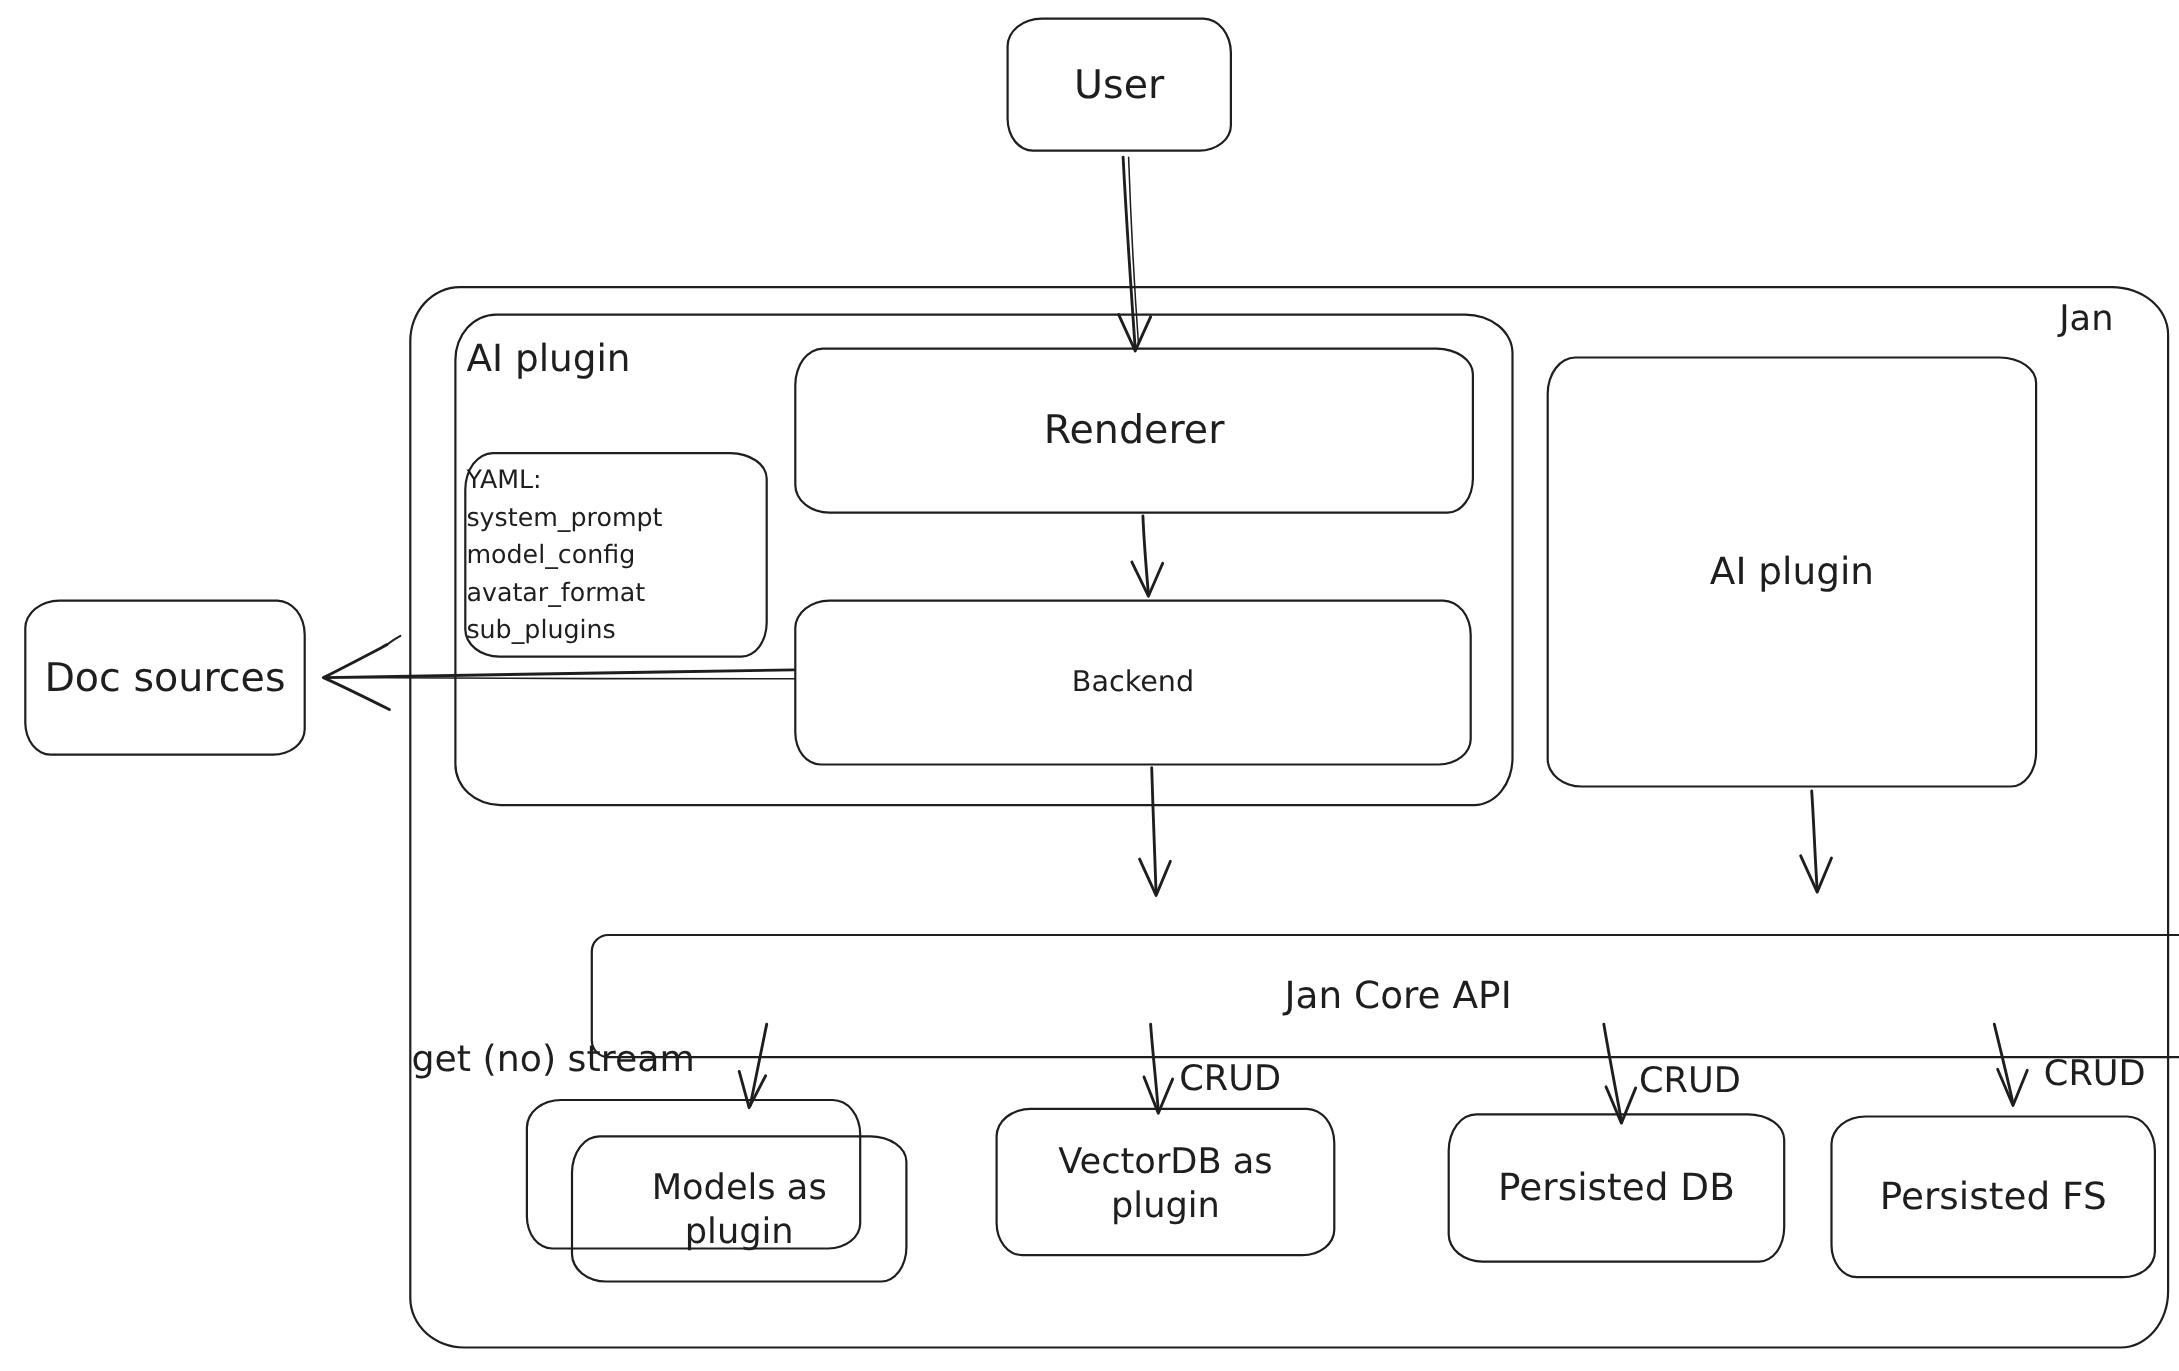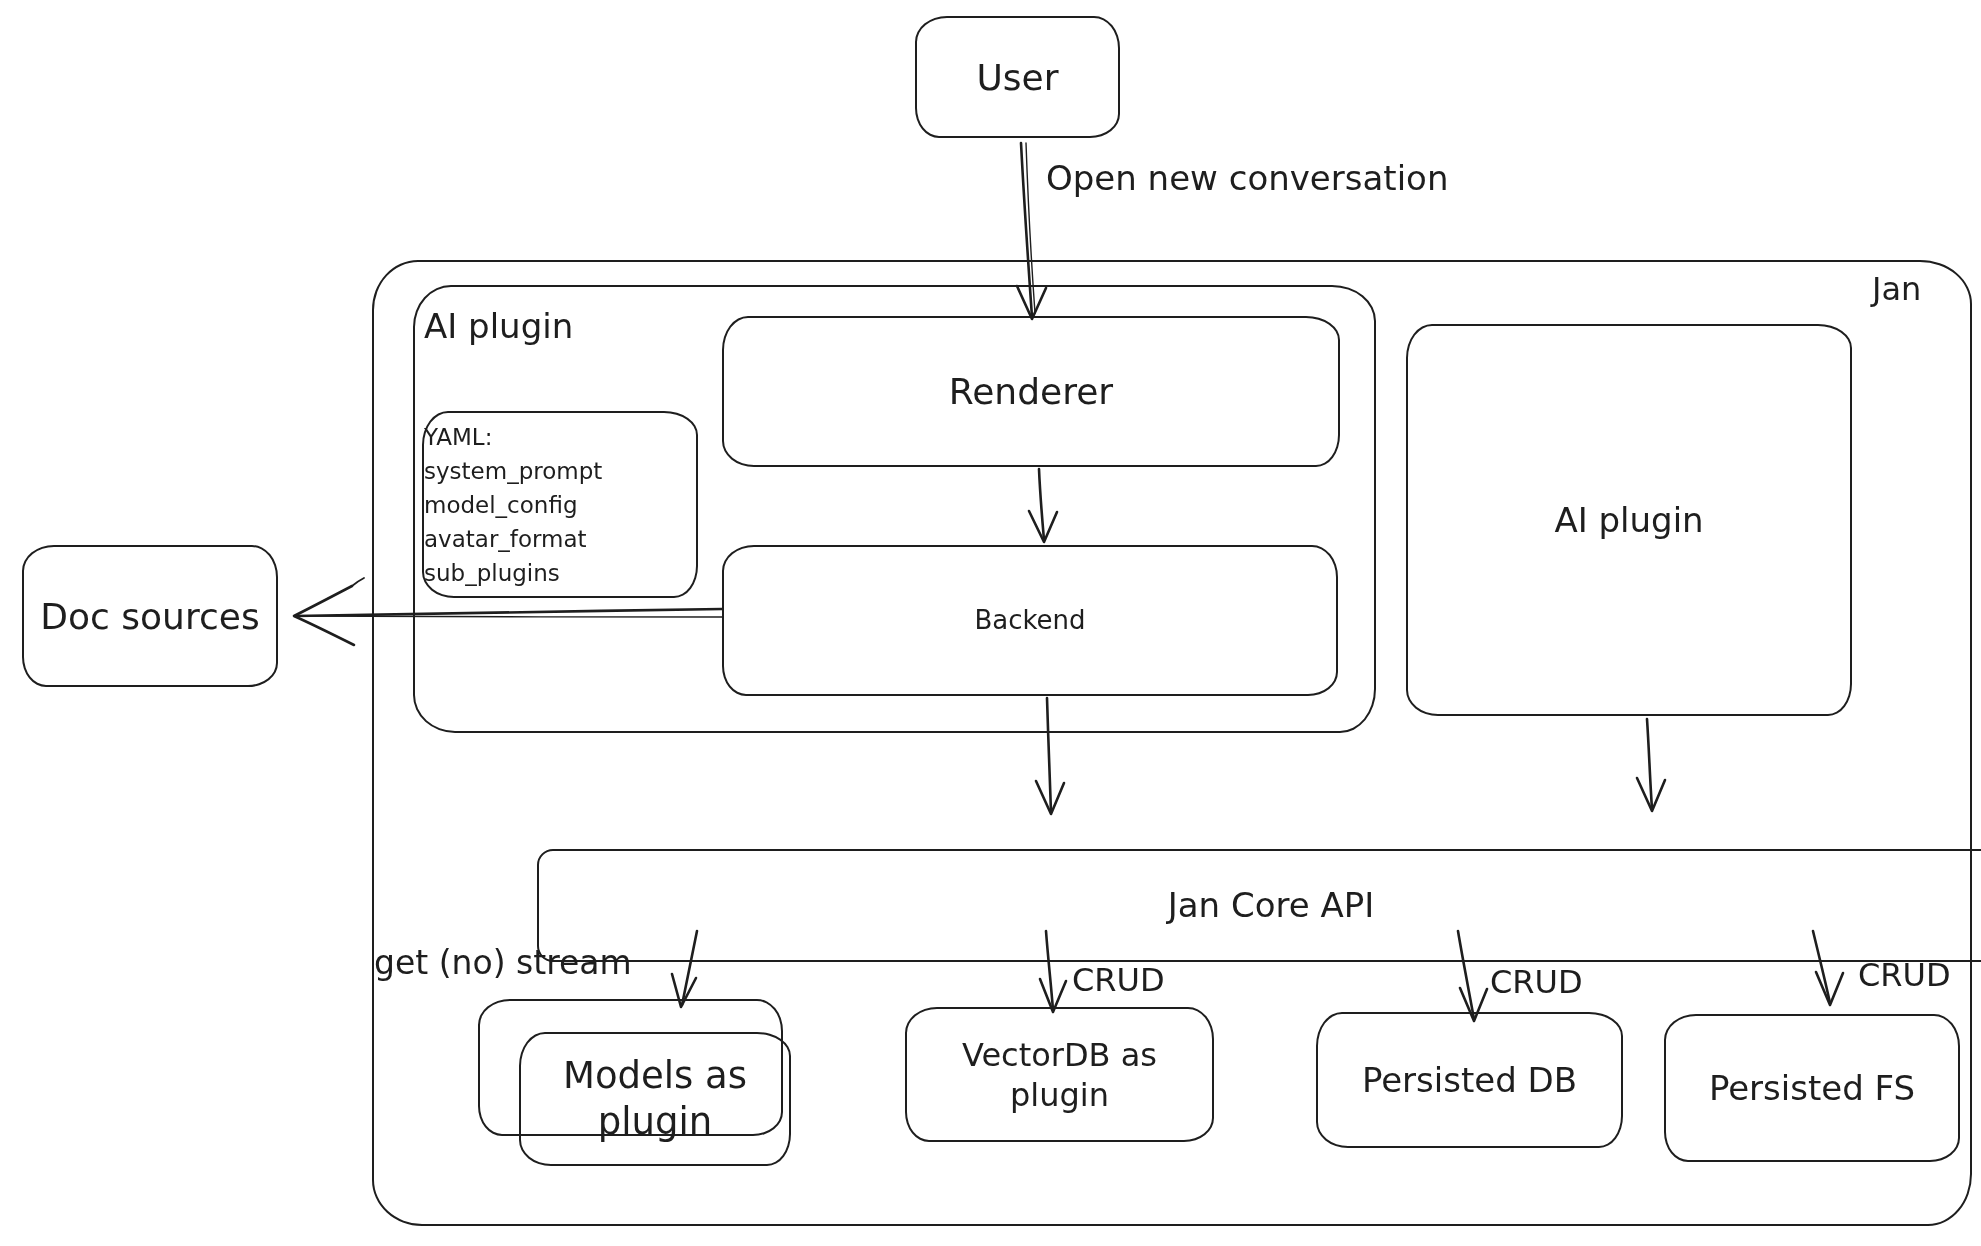--- a/index.html
+++ b/index.html
@@ -86,38 +86,37 @@
 
   <div class="box r1" style="left:22px; top:545px; width:256px; height:142px; font-size:36px;">
     <span class="node-text">Doc sources</span>
   </div>
 
   <div class="box r2" style="left:537px; top:849px; width:1468px; height:113px; font-size:34px;border-radius:16px;">
     <span class="node-text">Jan Core API</span>
   </div>
 
   <div class="box r1" style="left:478px; top:999px; width:305px; height:137px;"></div>
-  <div class="box r2" style="left:519px; top:1032px; width:272px; height:134px; font-size:37px;">
+  <div class="box r2" style="left:519px; top:1032px; width:306px; height:134px; font-size:32px;">
     <span class="node-text" style="width:230px;">Models as plugin</span>
   </div>
 
   <div class="box r1" style="left:905px; top:1007px; width:309px; height:135px; font-size:32px;">
     <span class="node-text" style="width:240px;">VectorDB as plugin</span>
   </div>
 
   <div class="box r2" style="left:1316px; top:1012px; width:307px; height:136px; font-size:34px;align-items:center;">
     <span class="node-text">Persisted DB</span>
   </div>
 
   <div class="box r1" style="left:1664px; top:1014px; width:296px; height:148px; font-size:34px;">
     <span class="node-text">Persisted FS</span>
   </div>
 
   <div class="label" style="left:1046px; top:150px; font-size:34px; line-height:56px;">
-    <div>Open new conversation</div>
   </div>
   <div class="label" style="left:374px; top:943px; font-size:33px;">get (no) stream</div>
   <div class="label" style="left:1072px; top:961px; font-size:32px;">CRUD</div>
   <div class="label" style="left:1490px; top:963px; font-size:32px;">CRUD</div>
   <div class="label" style="left:1858px; top:956px; font-size:32px;">CRUD</div>
 
   <svg class="arrows" viewBox="0 0 1981 1246">
     <g stroke="#1e1e1e" stroke-width="2.6" fill="none" stroke-linecap="round" stroke-linejoin="round">
 
       <g>

